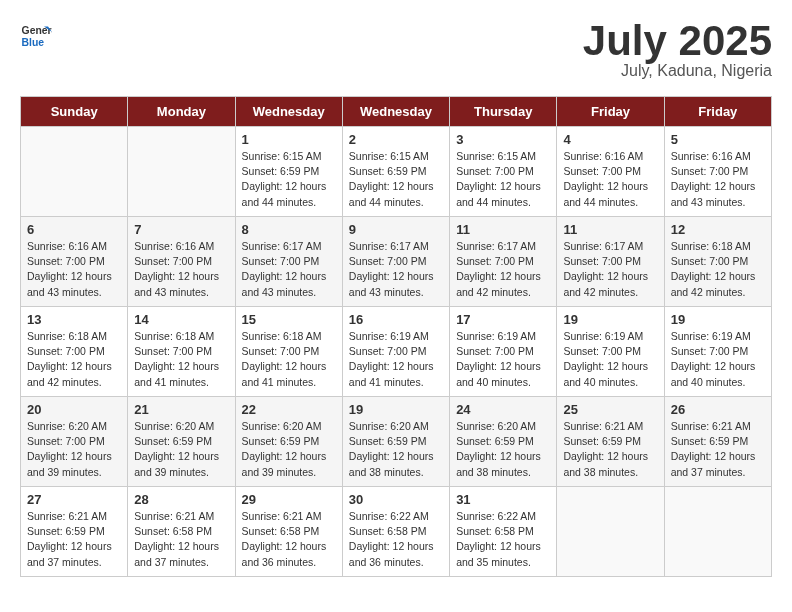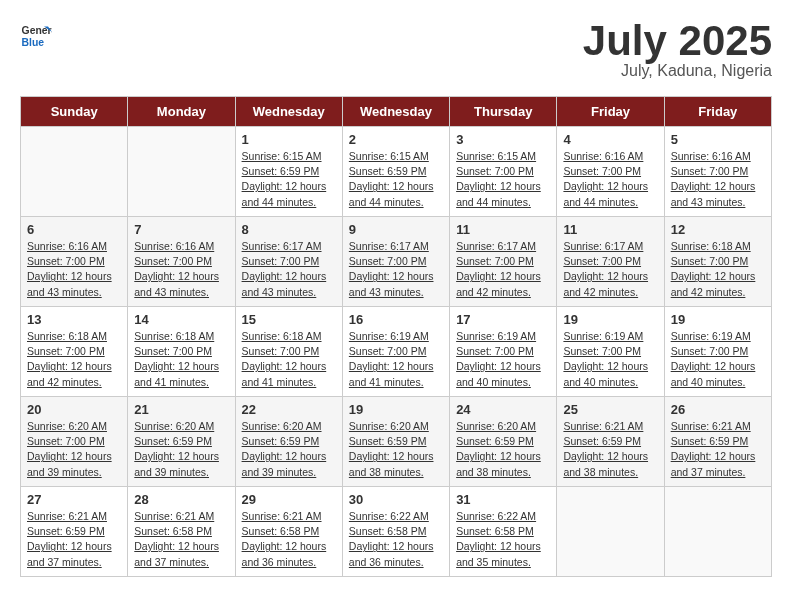--- a/index.html
+++ b/index.html
@@ -67,21 +67,20 @@
     .day-num {
       font-size: 13px;
       font-weight: bold;
       display: block;
       margin-bottom: 2px;
     }
     .day-info {
       font-size: 10.5px;
       line-height: 1.45;
       color: #333;
-      text-decoration: underline;
     }
     .empty-cell {
       background: #f9f9f9;
     }
   </style>
 </head>
 <body>
 
 <div class="header">
   <div class="logo">

